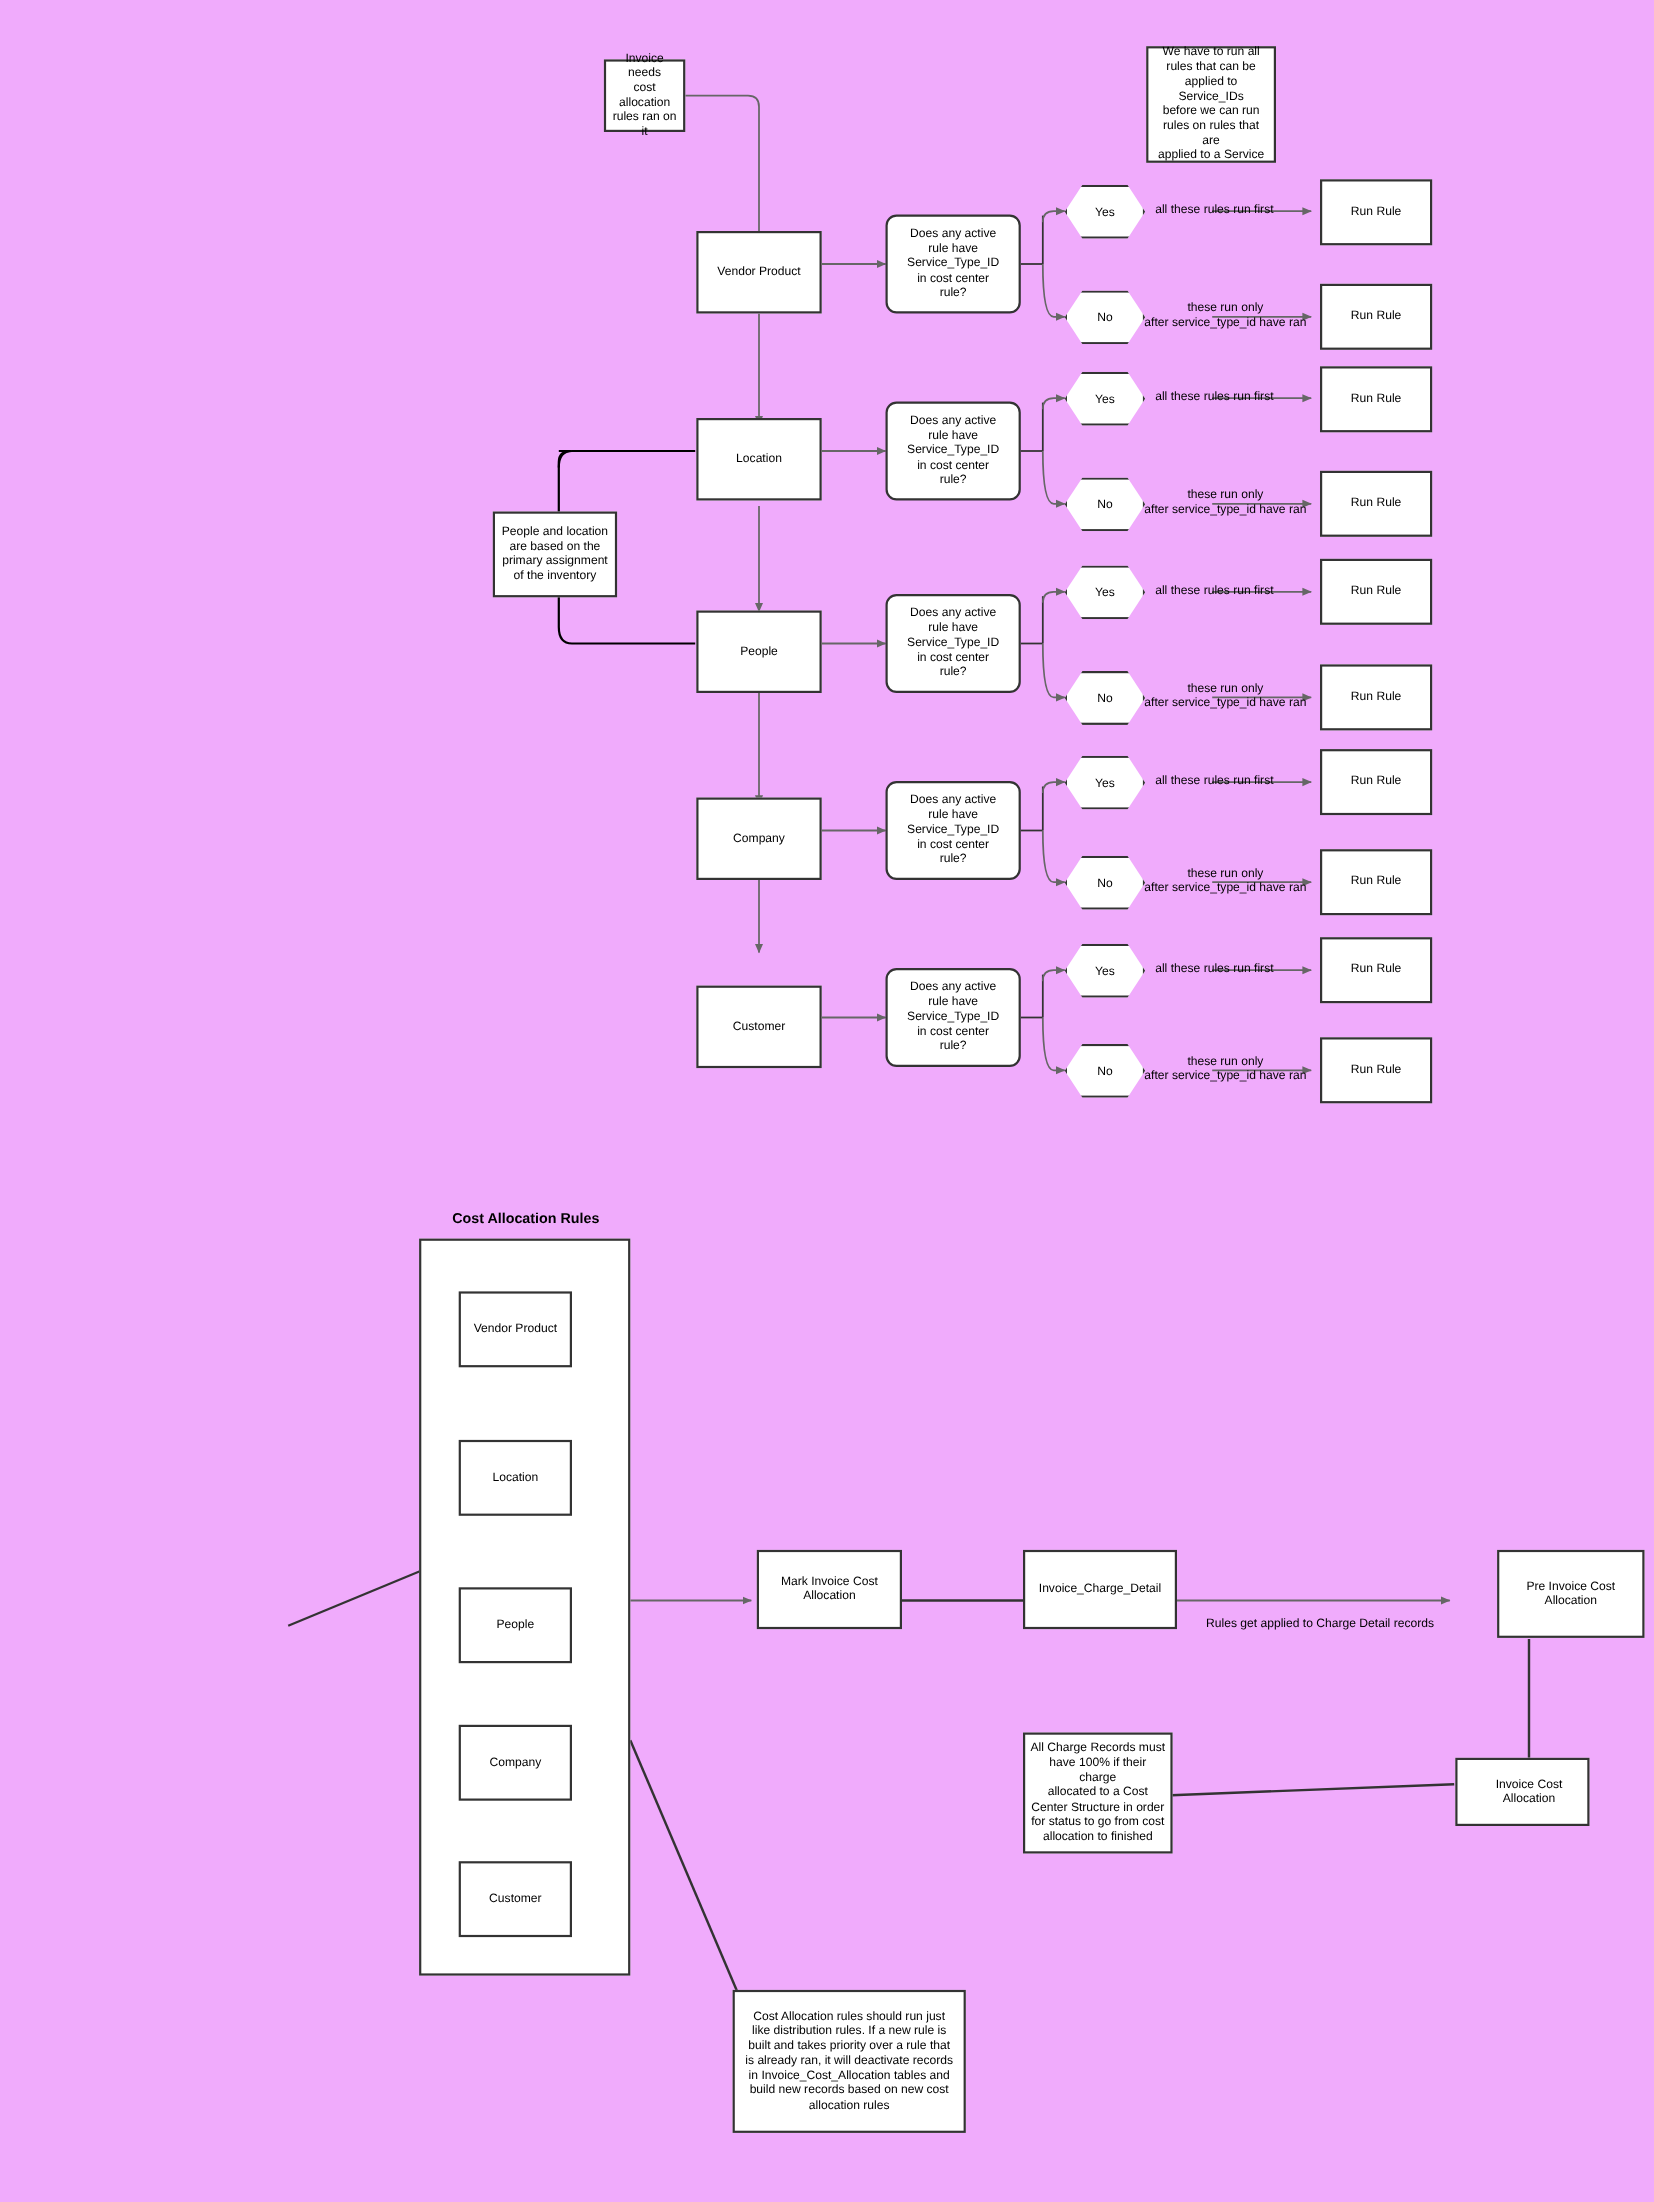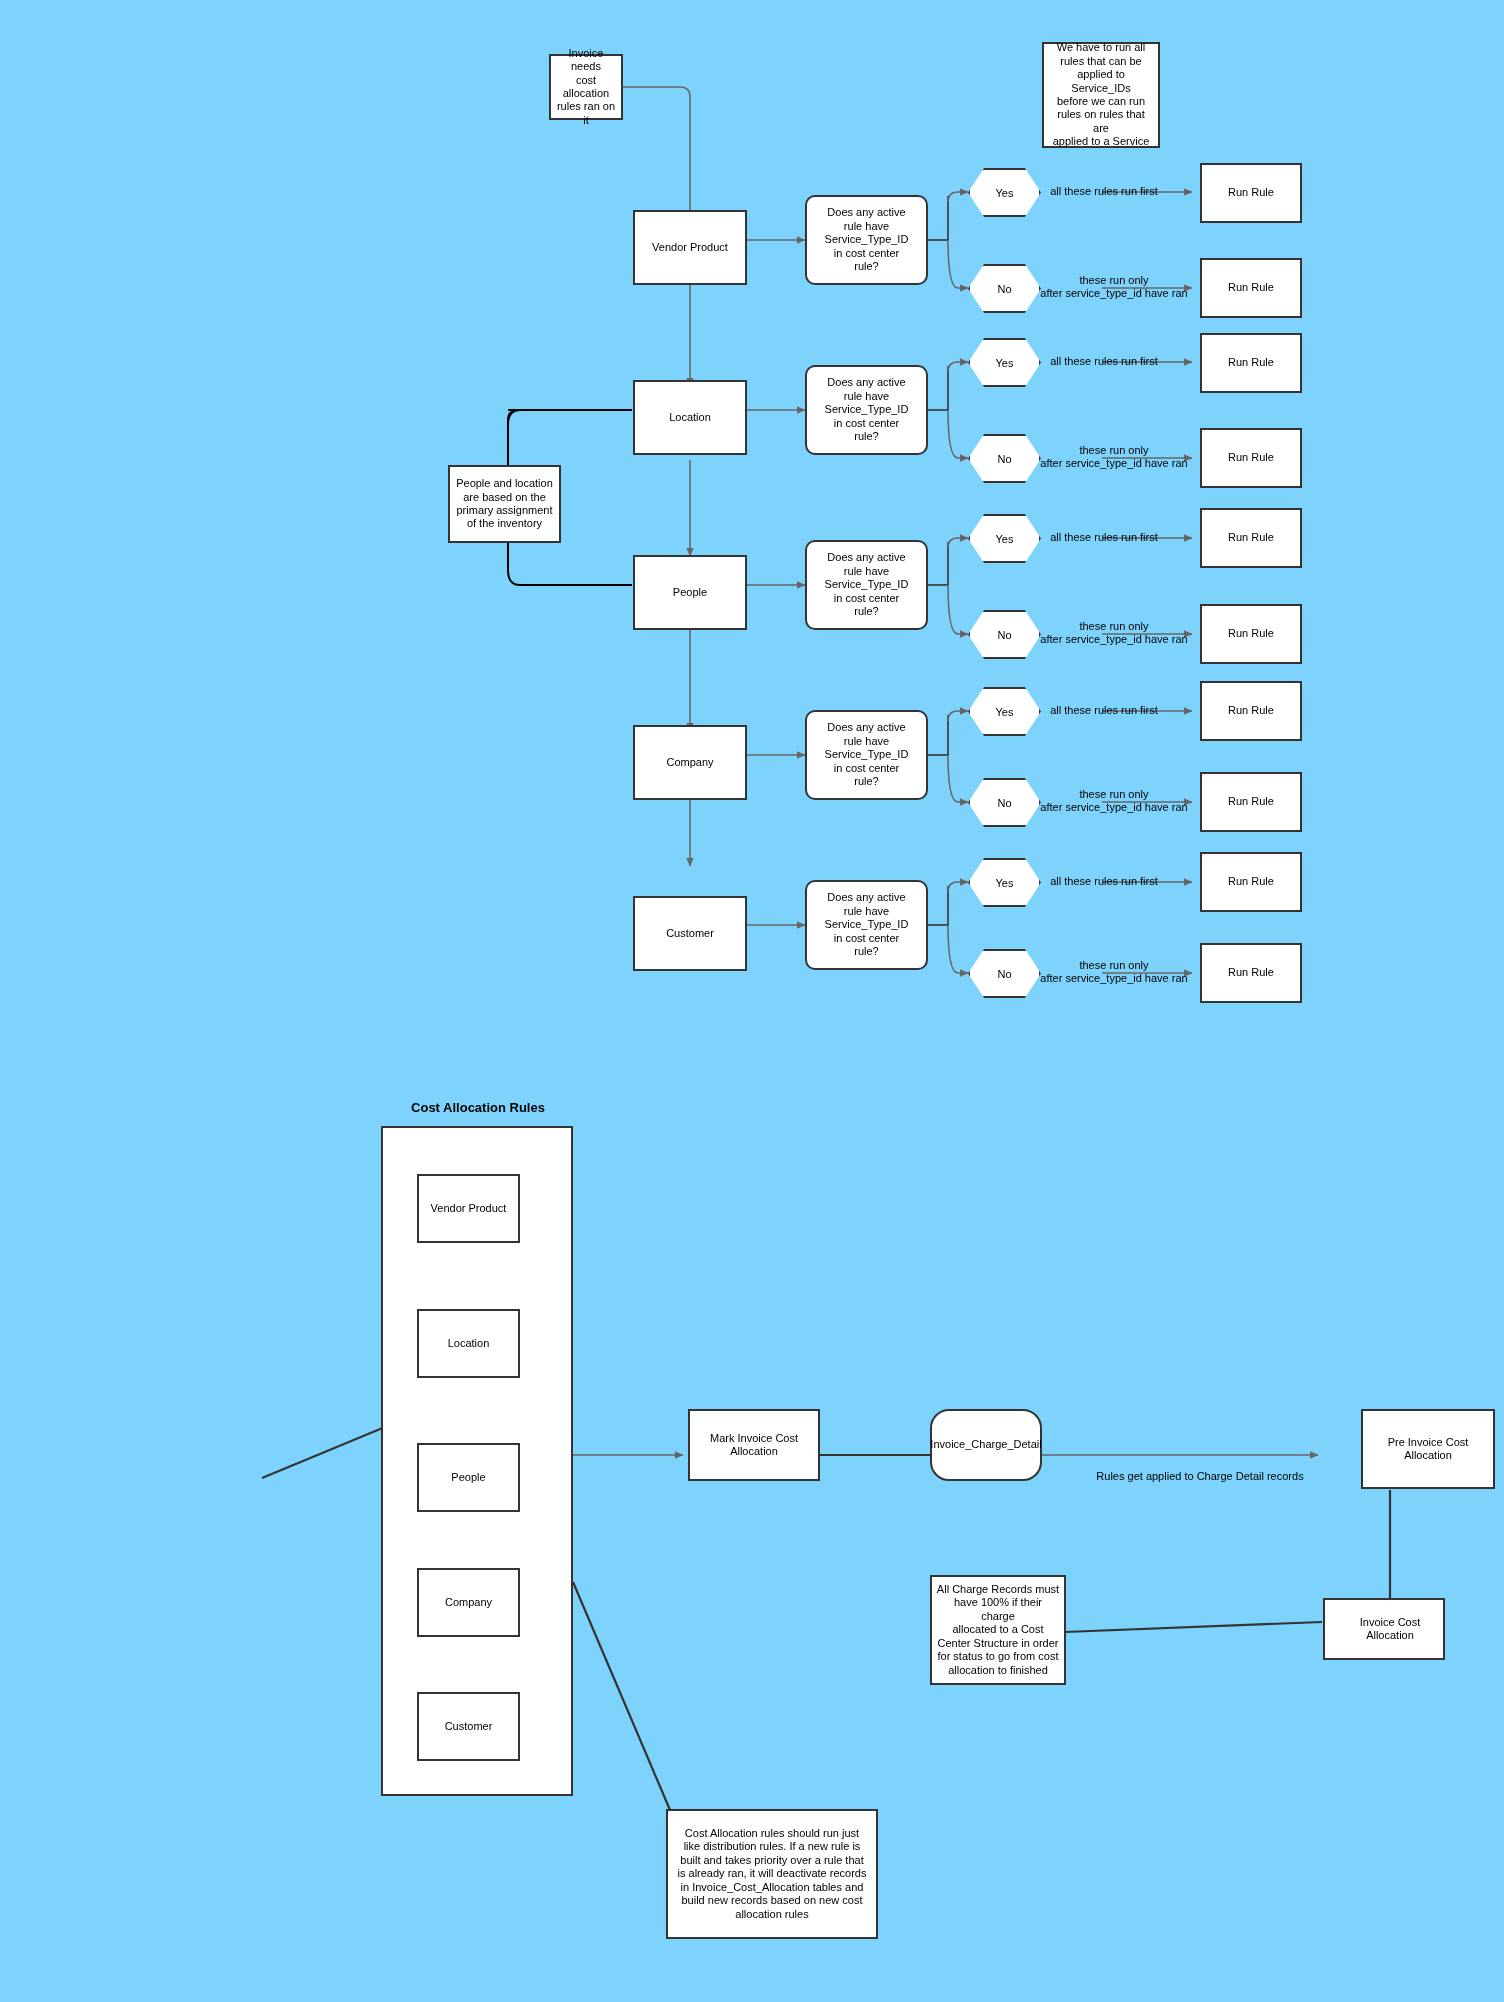--- a/index.html
+++ b/index.html
@@ -8,21 +8,21 @@
     background: #ffffff;
   }
   body {
     font-family: "Liberation Sans", sans-serif;
     color: #000000;
   }
   #canvas {
     position: relative;
     width: 1504px;
     height: 2002px;
-    background: #7dd3fc;
+    background: #f0abfc;
     overflow: hidden;
   }
   #edges {
     position: absolute;
     left: 0;
     top: 0;
     width: 1504px;
     height: 2002px;
     pointer-events: none;
   }
@@ -283,21 +283,21 @@
   <div class="node rect fs11" style="left:417px; top:1174px; width:103px; height:69px;">Vendor Product</div>
   <div class="node rect fs11" style="left:417px; top:1309px; width:103px; height:69px;">Location</div>
   <div class="node rect fs11" style="left:417px; top:1443px; width:103px; height:69px;">People</div>
   <div class="node rect fs11" style="left:417px; top:1568px; width:103px; height:69px;">Company</div>
   <div class="node rect fs11" style="left:417px; top:1692px; width:103px; height:69px;">Customer</div>
 
 
   <div class="node rect fs11" style="left:688px; top:1409px; width:132px; height:72px;">Mark Invoice Cost
 Allocation</div>
 
-  <div class="node rect fs11" style="left:930px; top:1409px; width:112px; height:72px;border-radius:19px;">Invoice_Charge_Detail</div>
+  <div class="node rect fs11" style="left:930px; top:1409px; width:140px; height:72px;">Invoice_Charge_Detail</div>
 
   <div class="edge-label fs11" style="left:1080px; top:1470px; width:240px;">Rules get applied to Charge Detail records</div>
 
   <div class="node rect fs11" style="left:1323px; top:1409px; width:134px; height:80px;margin-left:38px;">Pre Invoice Cost
 Allocation</div>
 
   <div class="node rect fs11" style="left:1323px; top:1598px; width:122px; height:62px;padding-left:16px;">Invoice Cost Allocation</div>
 
   <div class="node rect fs11" style="left:930px; top:1575px; width:136px; height:110px;">All Charge Records must
 have 100% if their charge

